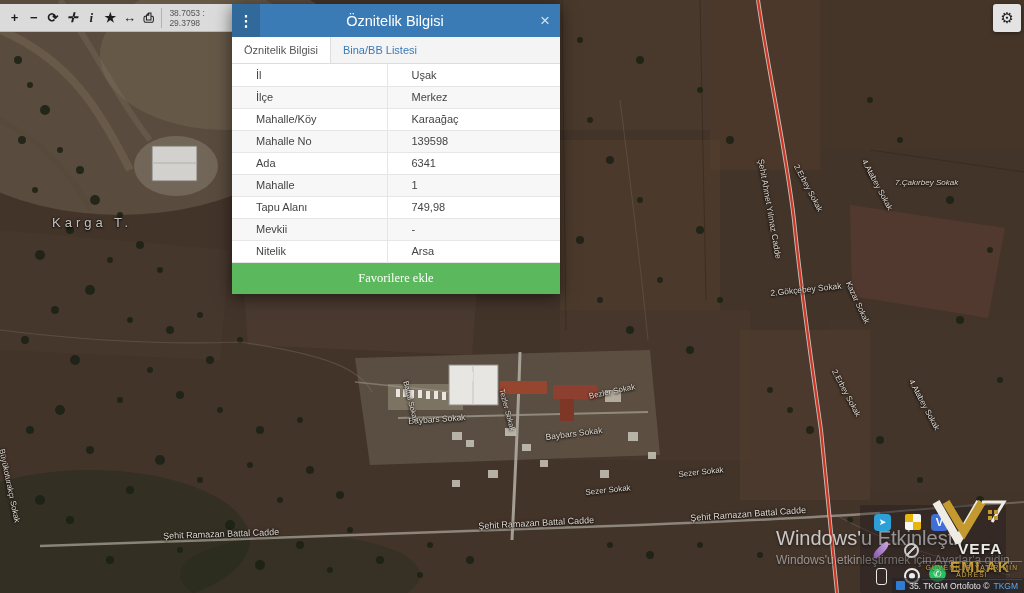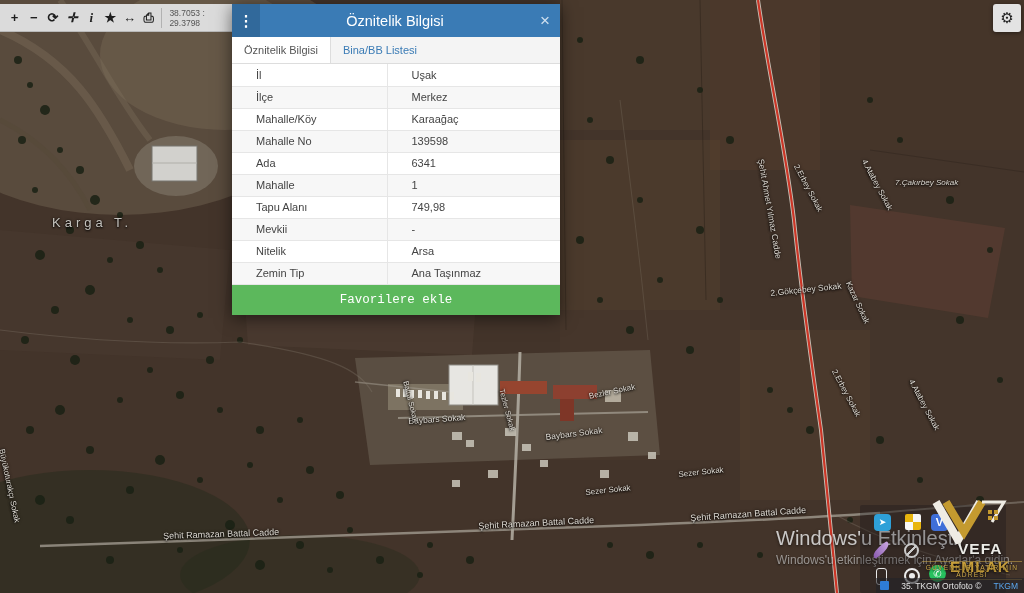--- a/index.html
+++ b/index.html
@@ -36,21 +36,21 @@
   .tabs { display:flex; background:#f4f4f4; border-bottom:1px solid #ddd; height:27px; }
   .tab { padding:0 12px; display:flex; align-items:center; font-size:11px; }
   .tab.active { background:#fff; color:#555; border-right:1px solid #ddd; }
   .tab.inactive { color:#3a7bb5; cursor:pointer; }
   .attr-table { width:100%; border-collapse:collapse; }
   .attr-table td { border-bottom:1px solid #e6e6e6; padding:4px 24px; height:22px;
     color:#444; font-size:11px; }
   .attr-table td.lbl { width:155px; border-right:1px solid #e6e6e6; }
   .attr-table tr:nth-child(even) { background:#f7f7f7; }
   .fav-btn { display:block; width:100%; background:#5cb85c; color:#fff; text-align:center;
-    padding:8px 0; font-size:12.5px; border:none; cursor:pointer; font-family:Liberation Mono, monospace; }
+    padding:8px 0; font-size:12.5px; border:none; cursor:pointer; font-family:Liberation Serif, serif; }
 
   
   .win-activate { position:absolute; left:776px; top:527px; z-index:3; }
   .win-title { font-size:20px; color:rgba(240,240,240,.8); text-shadow:0 1px 3px rgba(0,0,0,.6); }
   .win-sub { font-size:12px; color:rgba(235,235,235,.55); margin-top:3px; text-shadow:0 1px 2px rgba(0,0,0,.6); }
 
   
   .icons-panel { position:absolute; left:860px; top:505px; width:146px; height:88px; z-index:4;
     background:rgba(15,15,20,.28); border-radius:2px; }
   .dicon { position:absolute; z-index:5; cursor:pointer; }
@@ -79,21 +79,21 @@
     text-shadow:0 1px 3px rgba(0,0,0,.8); }
   .brand-primary { color:#ebebe6; }
   .brand-secondary { color:#c9a03a; }
   .brand-tagline { position:absolute; left:4px; top:63px; width:100px; text-align:center;
     font-size:6.6px; letter-spacing:1.2px; color:#c9a649; text-shadow:0 1px 2px rgba(0,0,0,.8);
     border-top:1px solid rgba(201,166,73,.55); border-bottom:1px solid rgba(201,166,73,.55);
     padding:1.5px 0; }
 
   
   .attribution { position:absolute; right:0; bottom:0; height:15px; z-index:7;
-    background:rgba(35,35,40,.6); display:flex; align-items:center; gap:12px; padding:0 6px 0 4px; }
+    background:rgba(35,35,40,.6); display:flex; align-items:center; gap:4px; padding:0 6px 0 4px; }
   .attribution .badge { width:9px; height:9px; background:#2e7cd6; border-radius:1px; }
   .attribution .txt { font-size:8.5px; color:#e2e2e2; }
   .attribution .lnk { font-size:8.5px; color:#5aa7f0; cursor:pointer; }
 </style>
 </head>
 <body>
 
 <svg id="map" width="1024" height="593" viewBox="0 0 1024 593">
   <rect width="1024" height="593" fill="#43342a"></rect>
 
@@ -337,24 +337,20 @@
           <td>749,98</td>
         </tr>
       <tr>
           <td class="lbl">Mevkii</td>
           <td>-</td>
         </tr>
       <tr>
           <td class="lbl">Nitelik</td>
           <td>Arsa</td>
         </tr>
-      <tr>
-          <td class="lbl">Zemin Tip</td>
-          <td>Ana Taşınmaz</td>
-        </tr>
     </tbody>
   </table>
   <button class="fav-btn">Favorilere ekle</button>
 </div>
 
 <div class="win-activate">
   <div class="win-title">Windows'u Etkinleştir</div>
   <div class="win-sub">Windows'u etkinleştirmek için Ayarlar'a gidin.</div>
 </div>
 

